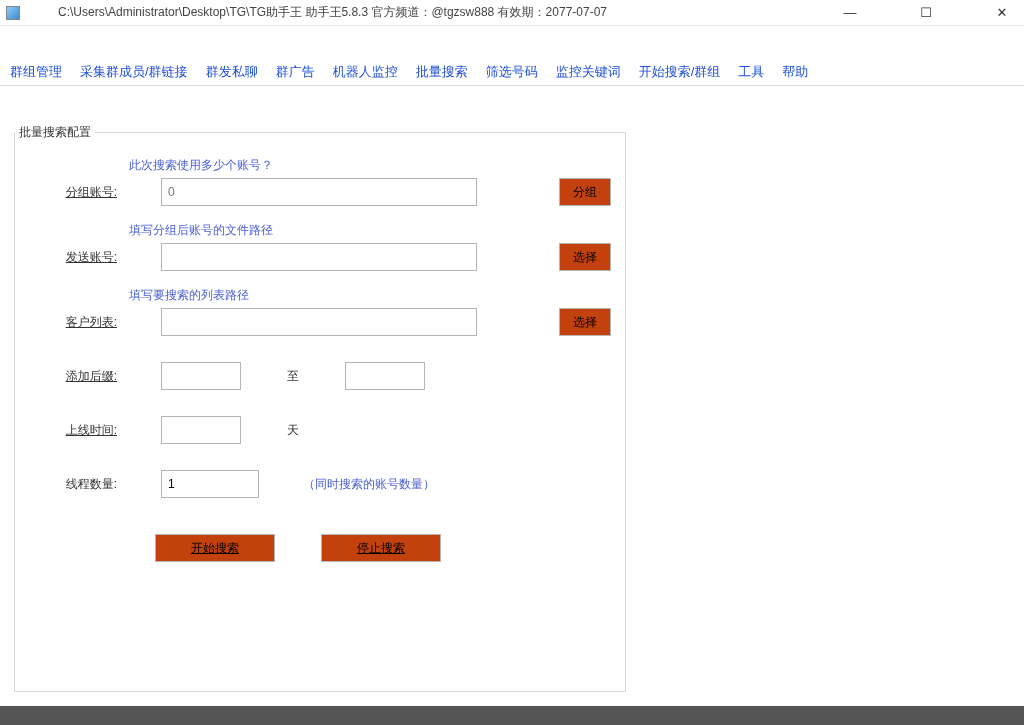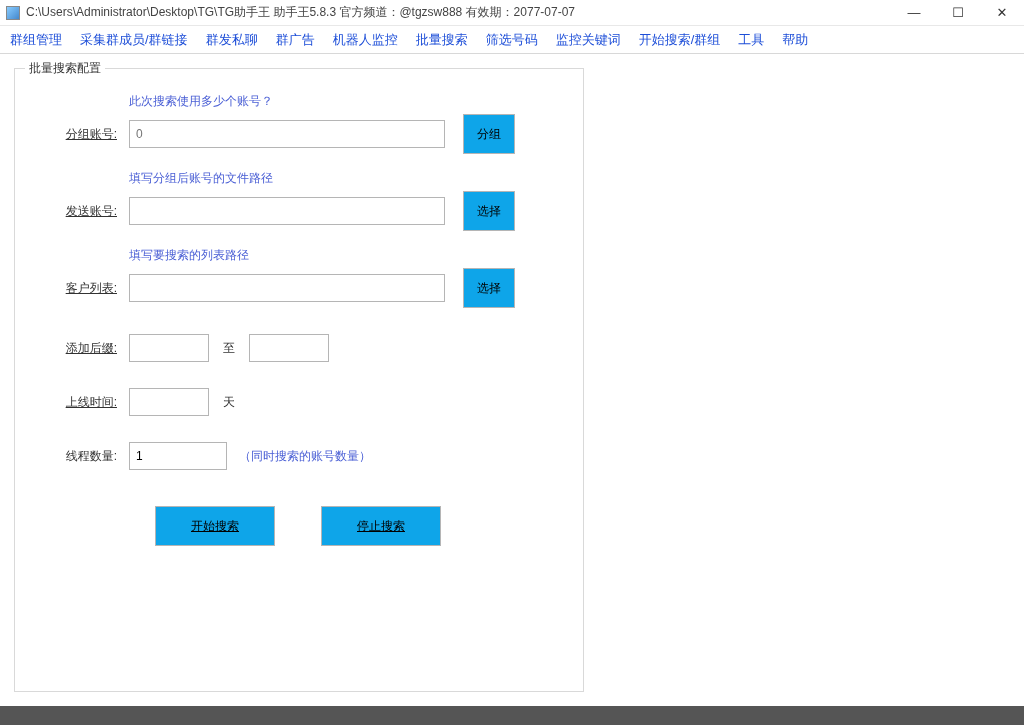--- a/index.html
+++ b/index.html
@@ -1,18 +1,19 @@
 <!DOCTYPE html>
 <html><head>
   <meta charset="utf-8">
   <style>
     * {
       box-sizing: border-box;
       margin: 0;
       padding: 0;
+      gap: 32px;
     }
     body {
       font-family: "Microsoft YaHei", "SimSun", sans-serif;
       font-size: 12px;
       background: #555;
       width: 1024px;
       height: 725px;
       overflow: hidden;
     }
     .window {
@@ -77,21 +78,21 @@
       gap: 14px;
     }
     .panel {
       border: 1px solid #d9d9d9;
       position: relative;
       padding: 20px 14px 14px 14px;
     }
     .panel-title {
       position: absolute;
       top: -9px;
-      left: 10px;
+      left: 0;
       background: #fff;
       padding: 0 4px;
       color: #333;
       font-size: 12px;
     }
     .left-panel {
       flex: 0 0 570px;
       height: 100%;
     }
     .right-panel {
@@ -130,23 +131,23 @@
       height: 28px;
       padding: 2px 6px;
       font-size: 12px;
       font-family: inherit;
       background: #fff;
     }
     input.wide { width: 316px; }
     input.sm { width: 80px; }
     input.tiny { width: 98px; }
     .btn {
-      height: 40px;
+      height: 28px;
       border: 1px solid #b5b5b5;
-      background: #0ea5e9;
+      background: #c2410c;
       padding: 0 12px;
       font-size: 12px;
       font-family: inherit;
       cursor: pointer;
       min-width: 52px;
     }
     .btn.wide { min-width: 120px; }
     .gap { width: 18px; }
     .mid-text {
       margin: 0 14px;

